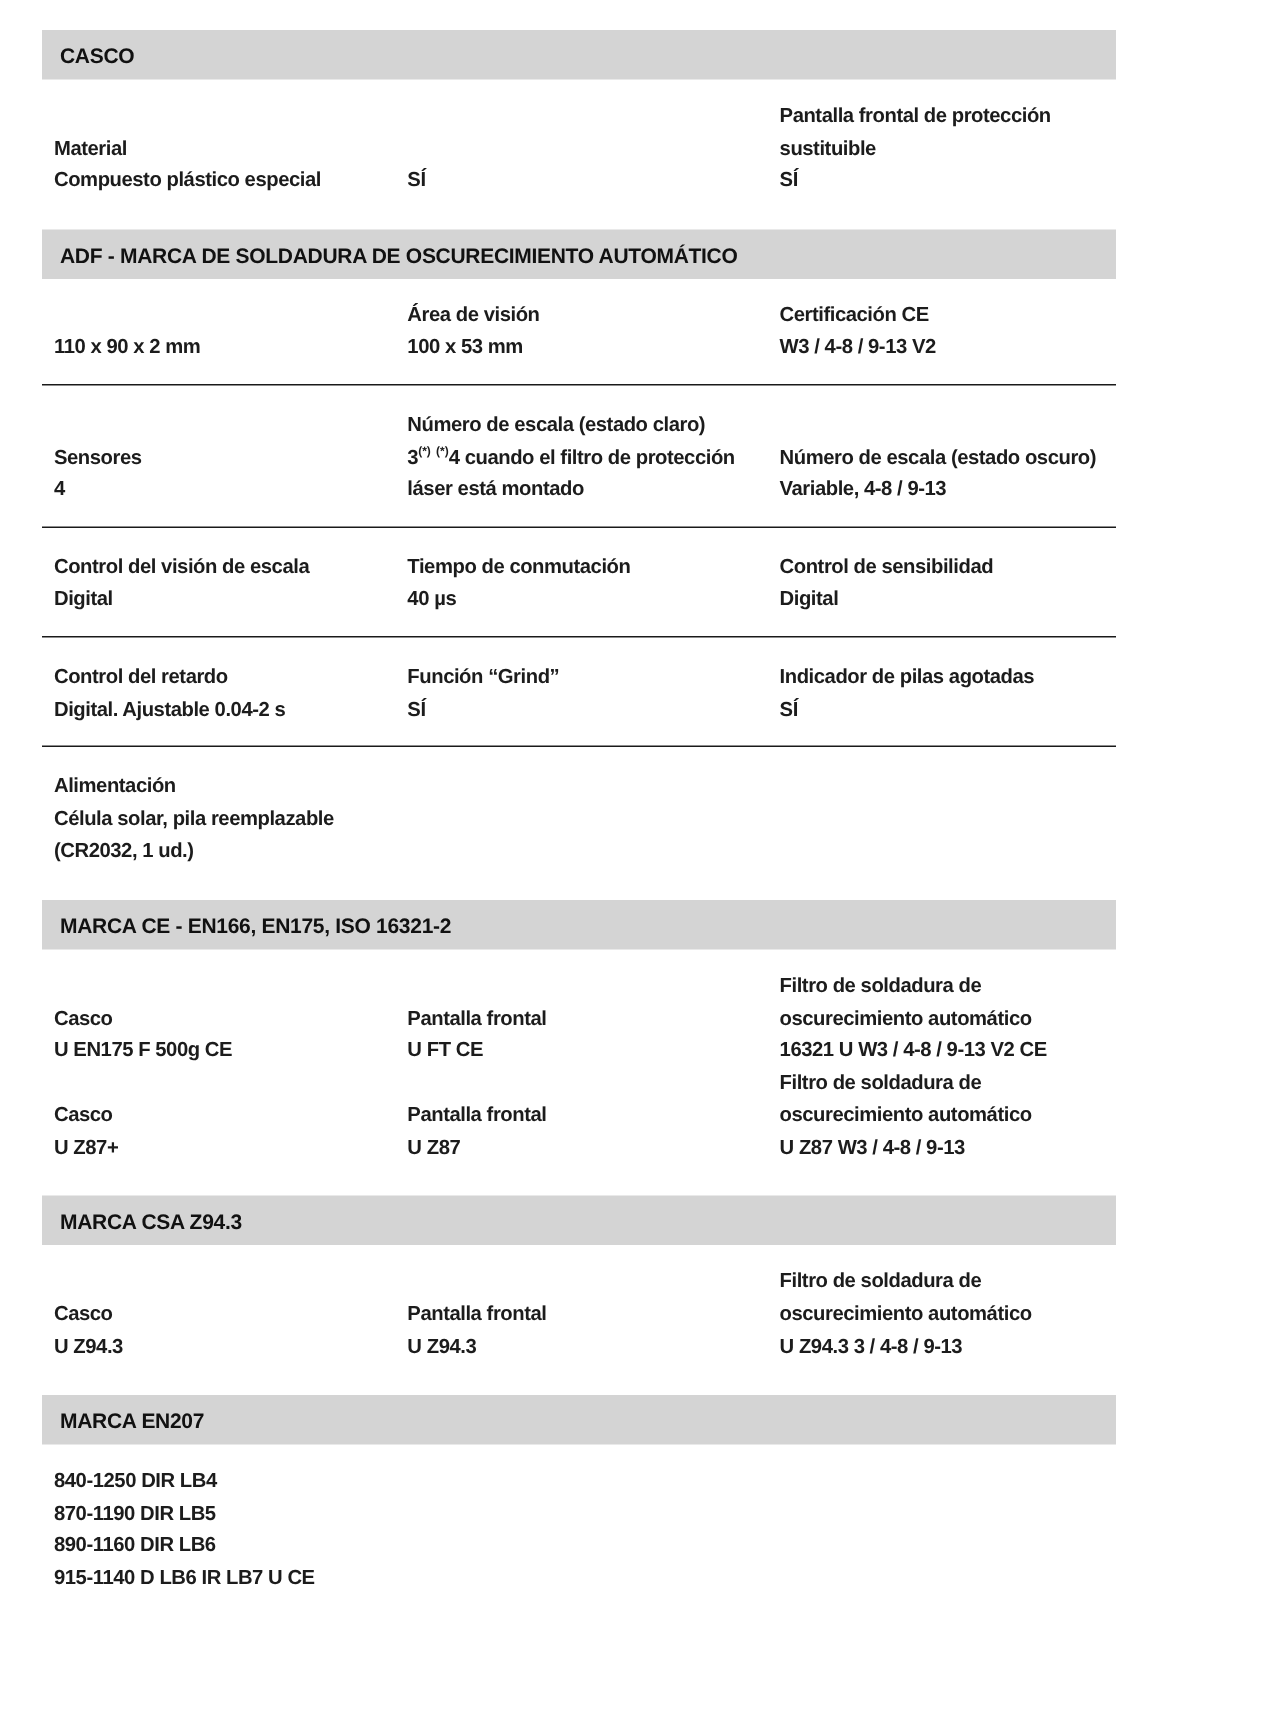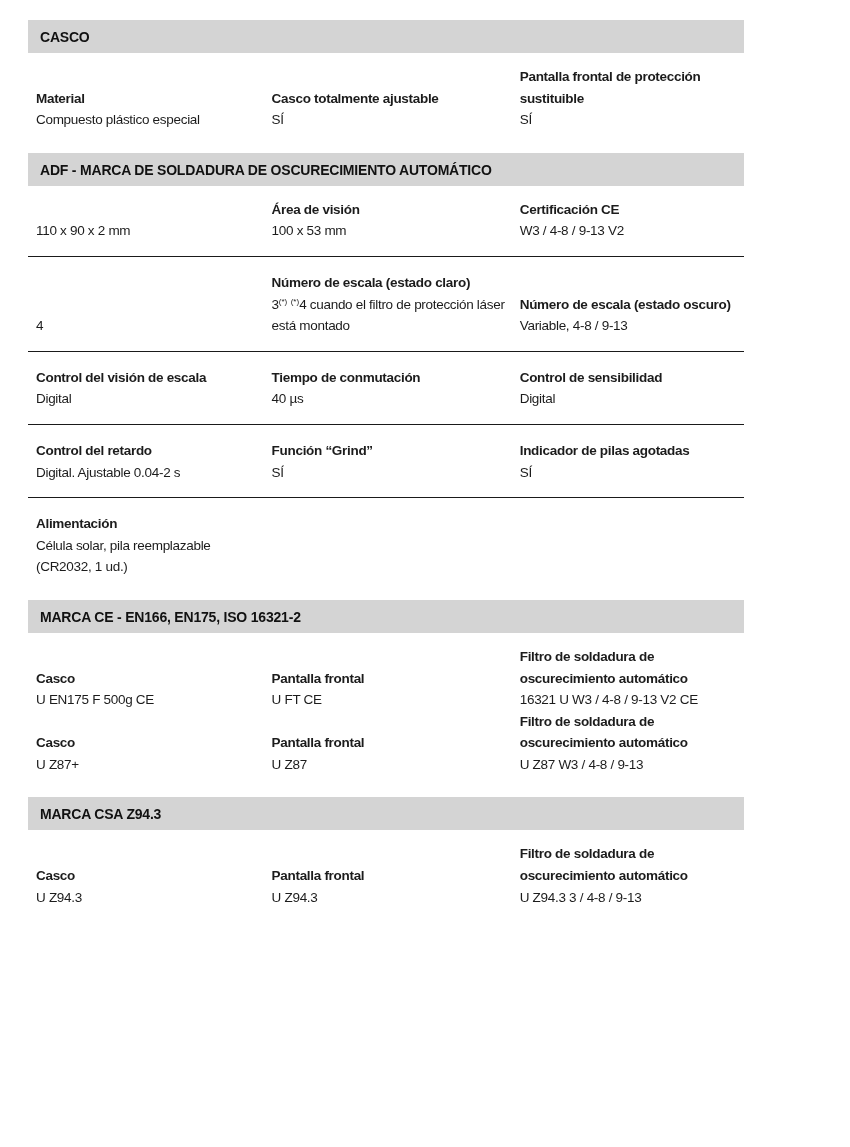--- a/index.html
+++ b/index.html
@@ -35,21 +35,21 @@
   .cell.c0 { width: 261px; }
   .cell.c1 { width: 275px; }
   .cell.c2 { width: 250px; padding-right: 0; }
   .label {
     font-weight: bold;
     font-size: 13.5px;
     letter-spacing: -0.3px;
     line-height: 1.6;
   }
   .value {
-    font-weight: normal;
+    font-weight: bold;
     font-size: 13.5px;
     letter-spacing: -0.3px;
     line-height: 1.6;
     white-space: pre-line;
   }
   .value sup {
     font-size: 8px;
     letter-spacing: 0;
     line-height: 0;
   }
@@ -65,21 +65,20 @@
 <div class="page">
 
   <div class="section">
     <div class="section-header">CASCO</div>
     <div class="spec-row">
       <div class="cell c0">
         <div class="label">Material</div>
         <div class="value">Compuesto plástico especial</div>
       </div>
       <div class="cell c1">
-        <div class="label">Casco totalmente ajustable</div>
         <div class="value">SÍ</div>
       </div>
       <div class="cell c2">
         <div class="label">Pantalla frontal de protección sustituible</div>
         <div class="value">SÍ</div>
       </div>
     </div>
   </div>
 
   <div class="section">
@@ -95,20 +94,21 @@
       </div>
       <div class="cell c2">
         <div class="label">Certificación CE</div>
         <div class="value">W3 / 4-8 / 9-13 V2</div>
       </div>
     </div>
     <hr class="divider">
 
     <div class="spec-row">
       <div class="cell c0">
+        <div class="label">Sensores</div>
         <div class="value">4</div>
       </div>
       <div class="cell c1">
         <div class="label">Número de escala (estado claro)</div>
         <div class="value"><span>3</span><sup>(*)</sup> <sup>(*)</sup><span>4 cuando el filtro de protección láser está montado</span></div>
       </div>
       <div class="cell c2">
         <div class="label">Número de escala (estado oscuro)</div>
         <div class="value">Variable, 4-8 / 9-13</div>
       </div>
@@ -203,19 +203,24 @@
         <div class="value">U Z94.3</div>
       </div>
       <div class="cell c2">
         <div class="label">Filtro de soldadura de oscurecimiento automático</div>
         <div class="value">U Z94.3 3 / 4-8 / 9-13</div>
       </div>
     </div>
   </div>
 
   <div class="section">
+    <div class="section-header">MARCA EN207</div>
     <div class="spec-row">
       <div class="cell c0" style="width:100%;">
+        <div class="value">840-1250 DIR LB4
+870-1190 DIR LB5
+890-1160 DIR LB6
+915-1140 D LB6 IR LB7 U CE</div>
       </div>
     </div>
   </div>
 
 </div>
 
 </body></html>

